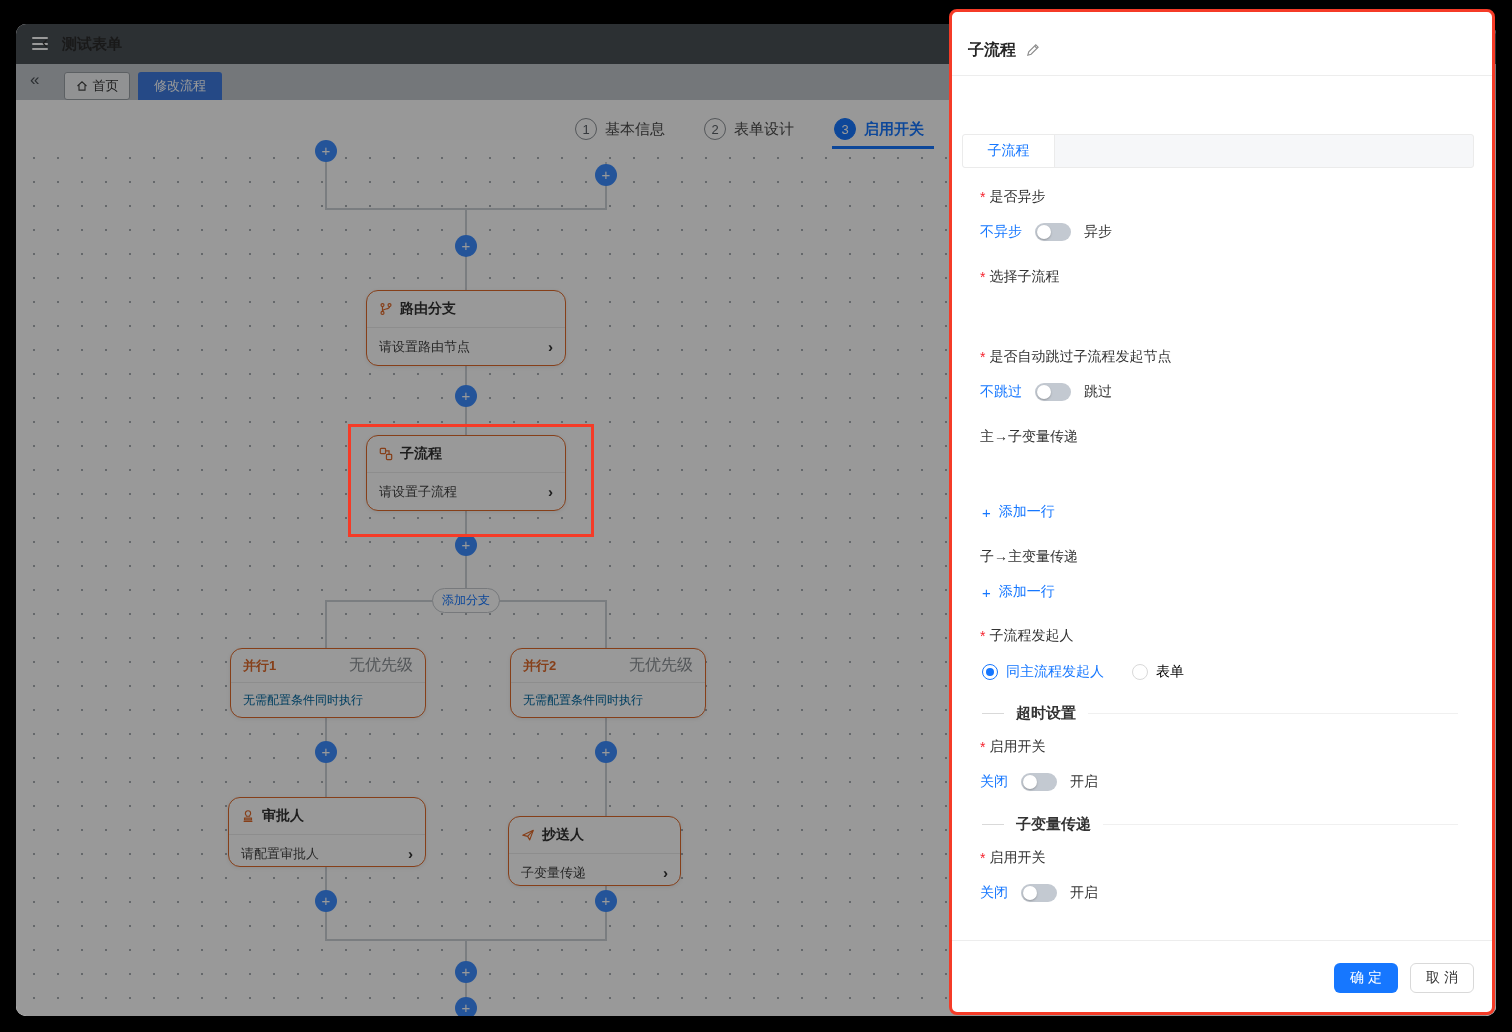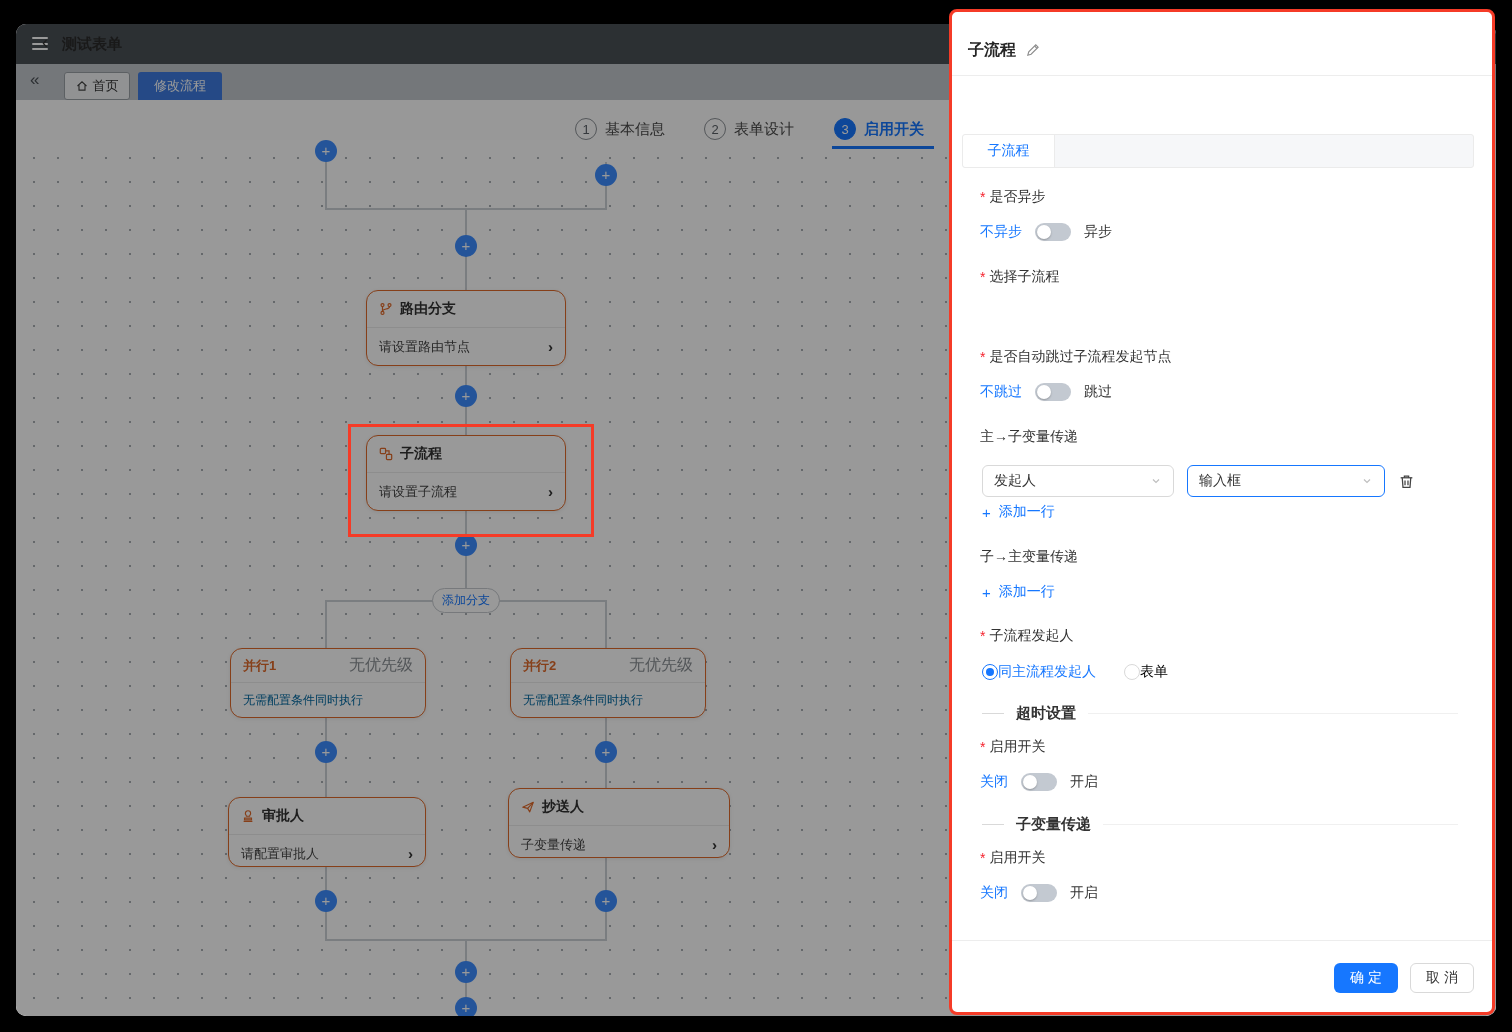--- a/index.html
+++ b/index.html
@@ -43,21 +43,21 @@
   #l9{left:449px;top:799px;width:2px;height:77px;}
   .plus{position:absolute;width:22px;height:22px;border-radius:50%;background:#3c8cff;color:#fff;
         font-size:15px;line-height:22px;text-align:center;cursor:pointer;z-index:3;}
   .node{position:absolute;background:#fff;border:1px solid #e06a2b;border-radius:12px;z-index:2;
         box-shadow:0 1px 4px rgba(0,0,0,.08);box-sizing:border-box;cursor:pointer;}
   .node-route{left:350px;top:150px;width:200px;height:76px;}
   .node-subflow{left:350px;top:295px;width:200px;height:76px;}
   .node-par1{left:214px;top:508px;width:196px;height:70px;}
   .node-par2{left:494px;top:508px;width:196px;height:70px;}
   .node-approver{left:212px;top:657px;width:198px;height:70px;}
-  .node-cc{left:492px;top:648px;width:222px;height:70px;}
+  .node-cc{left:492px;top:676px;width:173px;height:70px;}
   .node-head{height:37px;display:flex;align-items:center;gap:7px;padding:0 12px;
              border-bottom:1px solid #ececec;font-size:14px;font-weight:600;color:#333;box-sizing:border-box;}
   .node-body{height:37px;display:flex;align-items:center;justify-content:space-between;
              padding:0 12px;font-size:13px;color:#444;}
   .node-chevron{color:#333;font-weight:700;font-size:15px;}
   .par .node-head{border-bottom:1px solid #ececec;height:34px;}
   .par .title{color:#e06a2b;font-size:13px;font-weight:600;}
   .par .tag{margin-left:auto;color:#8a8f94;font-size:16px;font-weight:400;}
   .par .node-body{height:34px;font-size:12px;color:#0369a1;justify-content:flex-start;}
   .add-branch{position:absolute;left:416px;top:448px;width:68px;height:25px;background:#fff;
@@ -99,21 +99,21 @@
   .mini-select .chev{margin-left:auto;display:inline-flex;}
   .d-addrow{position:absolute;left:30px;display:flex;align-items:center;gap:8px;color:#1677ff;
             font-size:14px;cursor:pointer;}
   .d-addrow .plus-glyph{font-size:15px;}
   .d-radio-row{position:absolute;left:30px;top:651px;display:flex;align-items:center;font-size:14px;}
   .radio{width:16px;height:16px;border-radius:50%;box-sizing:border-box;background:#fff;cursor:pointer;}
   .radio.sel{border:1px solid #1677ff;position:relative;}
   .radio.sel::after{content:"";position:absolute;left:3px;top:3px;width:8px;height:8px;border-radius:50%;
                     background:#1677ff;}
   .radio.unsel{border:1px solid #d9d9d9;}
-  .radio-opt{display:flex;align-items:center;cursor:pointer;}
+  .radio-opt{display:flex;align-items:center;gap:8px;cursor:pointer;}
   .d-sec{position:absolute;left:30px;width:476px;display:flex;align-items:center;gap:12px;}
   .d-sec .seg1{width:22px;height:1px;background:#d9d9d9;}
   .d-sec .sec-txt{font-size:15px;font-weight:600;color:#333;white-space:nowrap;}
   .d-sec .seg2{flex:1;height:1px;background:#f0f0f0;}
   .d-footline{position:absolute;left:0;top:928px;width:100%;height:1px;background:#ededed;}
   .btn-ok{position:absolute;left:382px;top:951px;width:64px;height:30px;background:#1677ff;color:#fff;
           border-radius:6px;font-size:14px;display:flex;align-items:center;justify-content:center;cursor:pointer;}
   .btn-cancel{position:absolute;left:458px;top:951px;width:64px;height:30px;background:#fff;color:#333;
               border:1px solid #d9d9d9;border-radius:6px;font-size:14px;display:flex;align-items:center;
               justify-content:center;box-sizing:border-box;cursor:pointer;}
@@ -337,48 +337,20 @@
     </div>
     <div class="d-row" style="top:371px;">
       <span class="blue-txt">不跳过</span>
       <span class="switch"></span>
       <span>跳过</span>
     </div>
 
     <div class="d-label" style="top:416px;">
       <span>主→子变量传递</span>
     </div>
-    <div class="d-var-row">
-      <div class="mini-select ms1">
-        <span>发起人</span>
-        <span class="chev">
-          <svg width="12" height="12" viewBox="0 0 16 16">
-              <path d="M4 6 l4 4 4 -4" fill="none" stroke="#bfbfbf" stroke-width="1.6"></path>
-            </svg>
-        </span>
-      </div>
-      <div class="mini-select ms2">
-        <span>输入框</span>
-        <span class="chev">
-          <svg width="12" height="12" viewBox="0 0 16 16">
-              <path d="M4 6 l4 4 4 -4" fill="none" stroke="#bfbfbf" stroke-width="1.6"></path>
-            </svg>
-        </span>
-      </div>
-      <span class="node-icon">
-        <svg width="17" height="17" viewBox="0 0 16 16">
-            <g fill="none" stroke="#434343" stroke-width="1.2">
-              <path d="M2.5 4.5 h11"></path>
-              <path d="M6 4.5 V3 h4 v1.5"></path>
-              <path d="M4 4.5 l.7 9 h6.6 l.7 -9"></path>
-              <path d="M6.6 7 v4.5 M9.4 7 v4.5"></path>
-            </g>
-          </svg>
-      </span>
-    </div>
     <div class="d-addrow" style="top:491px;">
       <span class="plus-glyph">+</span>
       <span>添加一行</span>
     </div>
 
     <div class="d-label" style="top:536px;">
       <span>子→主变量传递</span>
     </div>
     <div class="d-addrow" style="top:571px;">
       <span class="plus-glyph">+</span>

